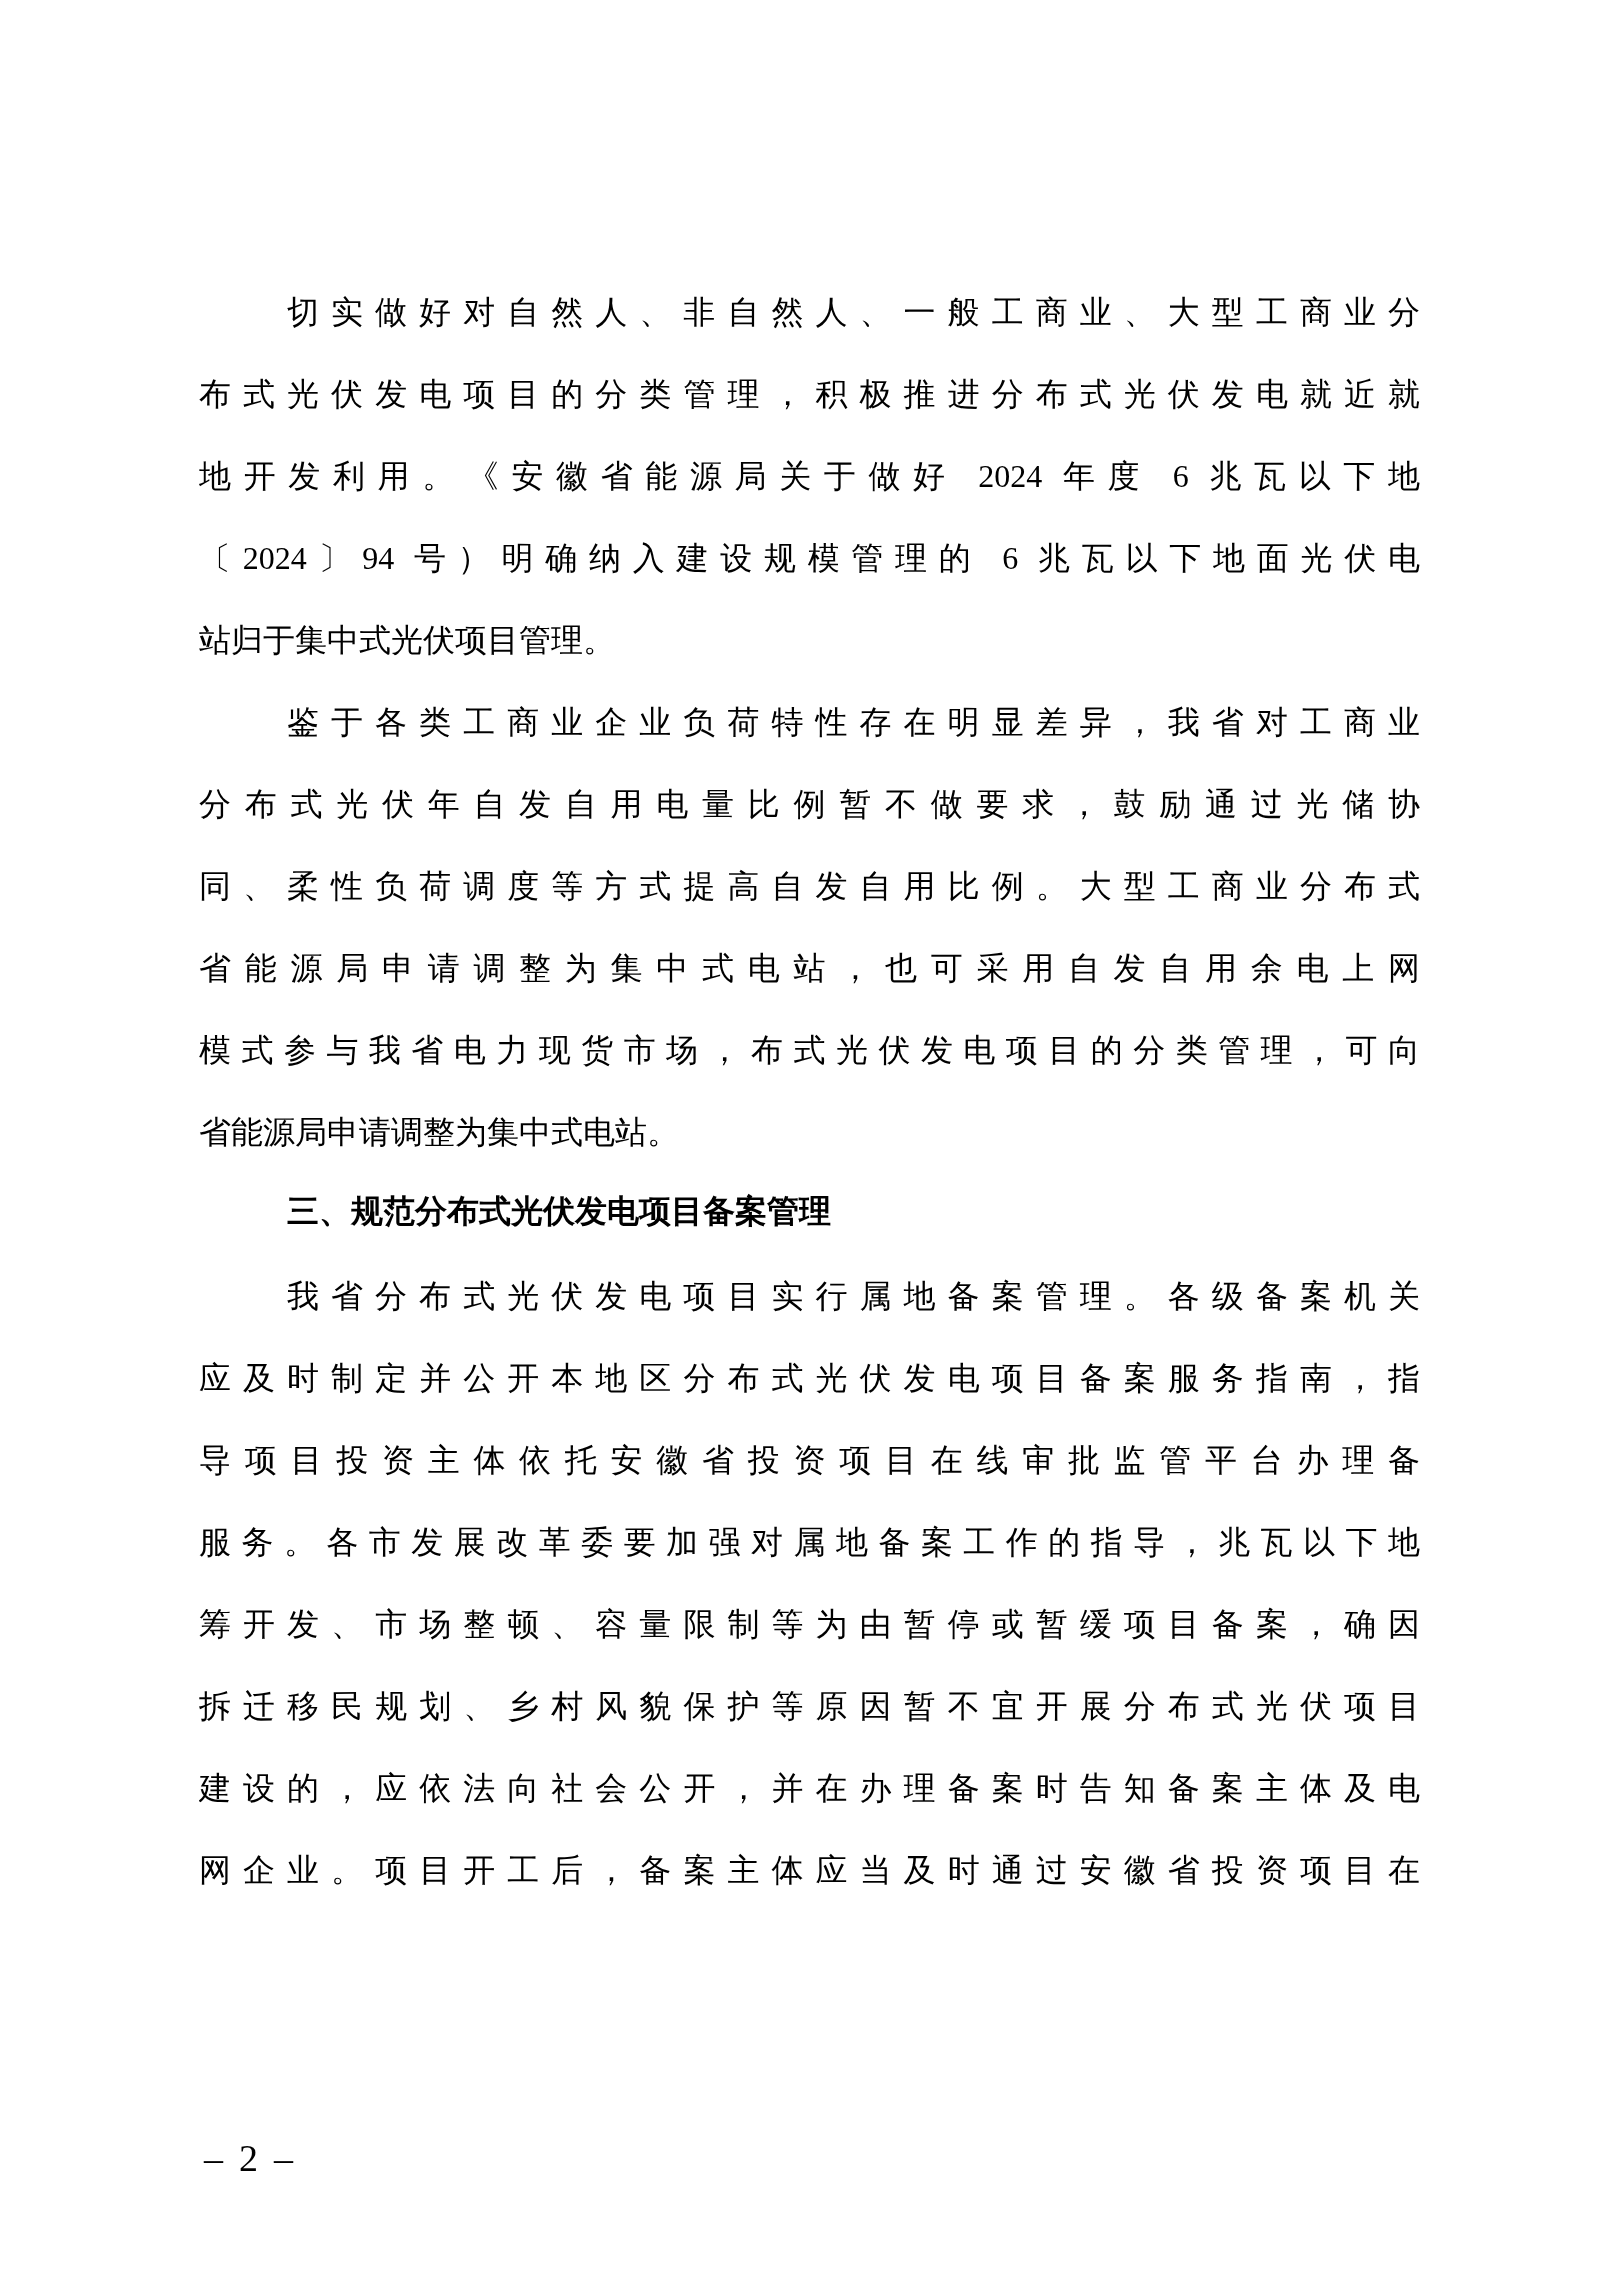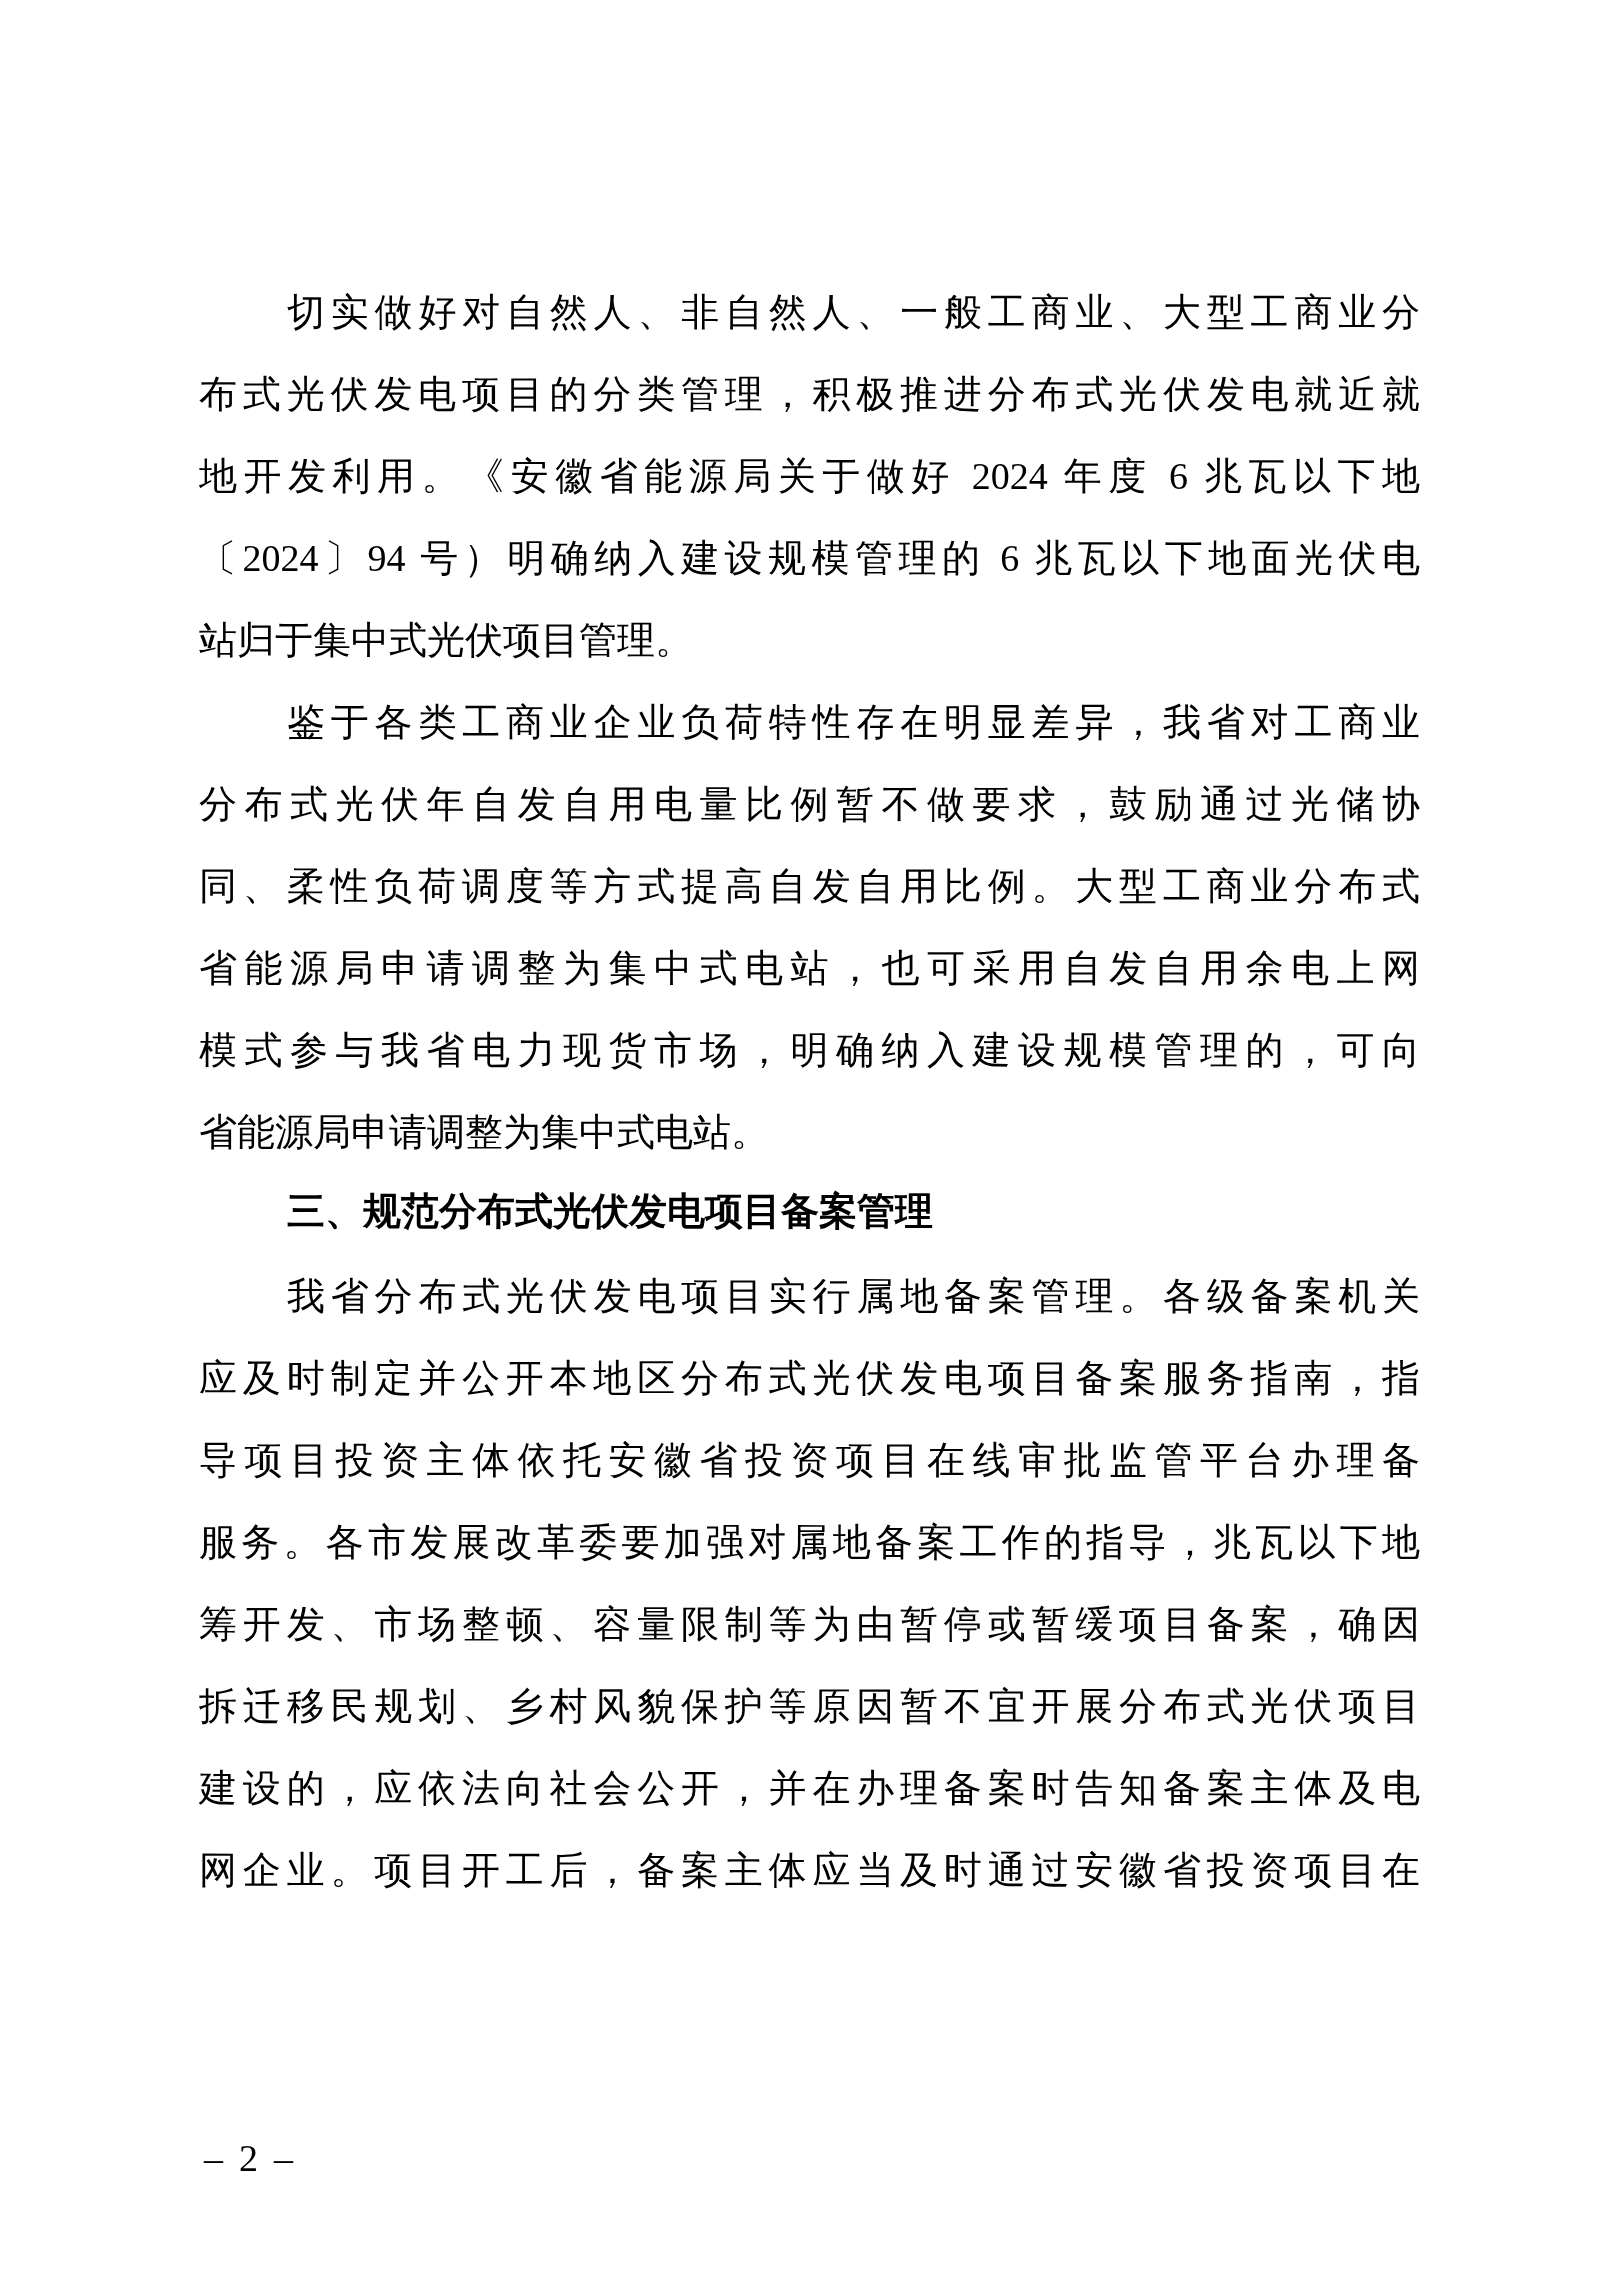--- a/index.html
+++ b/index.html
@@ -15,21 +15,21 @@
   }
   .doc-body {
     position:absolute;
     left:199px;
     top:271px;
     width:1221px;
     font-family:"Liberation Serif","DejaVu Serif",serif;
     color:#000;
   }
   .ln {
-    font-size:38px;
+    font-size:32px;
     line-height:82px;
     height:82px;
     text-align:justify;
     text-align-last:justify;
     text-justify:inter-character;
     white-space:normal;
     overflow:hidden;
   }
   .ln.end {
     text-align-last:left;
@@ -61,21 +61,21 @@
   <div class="doc-body">
     <div class="ln indent">切实做好对自然人、非自然人、一般工商业、大型工商业分</div>
     <div class="ln">布式光伏发电项目的分类管理，积极推进分布式光伏发电就近就</div>
     <div class="ln">地开发利用。《安徽省能源局关于做好 2024 年度 6 兆瓦以下地</div>
     <div class="ln">〔2024〕94 号）明确纳入建设规模管理的 6 兆瓦以下地面光伏电</div>
     <div class="ln end">站归于集中式光伏项目管理。</div>
     <div class="ln indent">鉴于各类工商业企业负荷特性存在明显差异，我省对工商业</div>
     <div class="ln">分布式光伏年自发自用电量比例暂不做要求，鼓励通过光储协</div>
     <div class="ln">同、柔性负荷调度等方式提高自发自用比例。大型工商业分布式</div>
     <div class="ln">省能源局申请调整为集中式电站，也可采用自发自用余电上网</div>
-    <div class="ln">模式参与我省电力现货市场，明确纳入建设规模管理的，可向</div>
+    <div class="ln">模式参与我省电力现货市场，布式光伏发电项目的分类管理，可向</div>
     <div class="ln end">省能源局申请调整为集中式电站。</div>
     <div class="ln heading">三、规范分布式光伏发电项目备案管理</div>
     <div class="ln indent">我省分布式光伏发电项目实行属地备案管理。各级备案机关</div>
     <div class="ln">应及时制定并公开本地区分布式光伏发电项目备案服务指南，指</div>
     <div class="ln">导项目投资主体依托安徽省投资项目在线审批监管平台办理备</div>
     <div class="ln">服务。各市发展改革委要加强对属地备案工作的指导，兆瓦以下地</div>
     <div class="ln">筹开发、市场整顿、容量限制等为由暂停或暂缓项目备案，确因</div>
     <div class="ln">拆迁移民规划、乡村风貌保护等原因暂不宜开展分布式光伏项目</div>
     <div class="ln">建设的，应依法向社会公开，并在办理备案时告知备案主体及电</div>
     <div class="ln">网企业。项目开工后，备案主体应当及时通过安徽省投资项目在</div>

